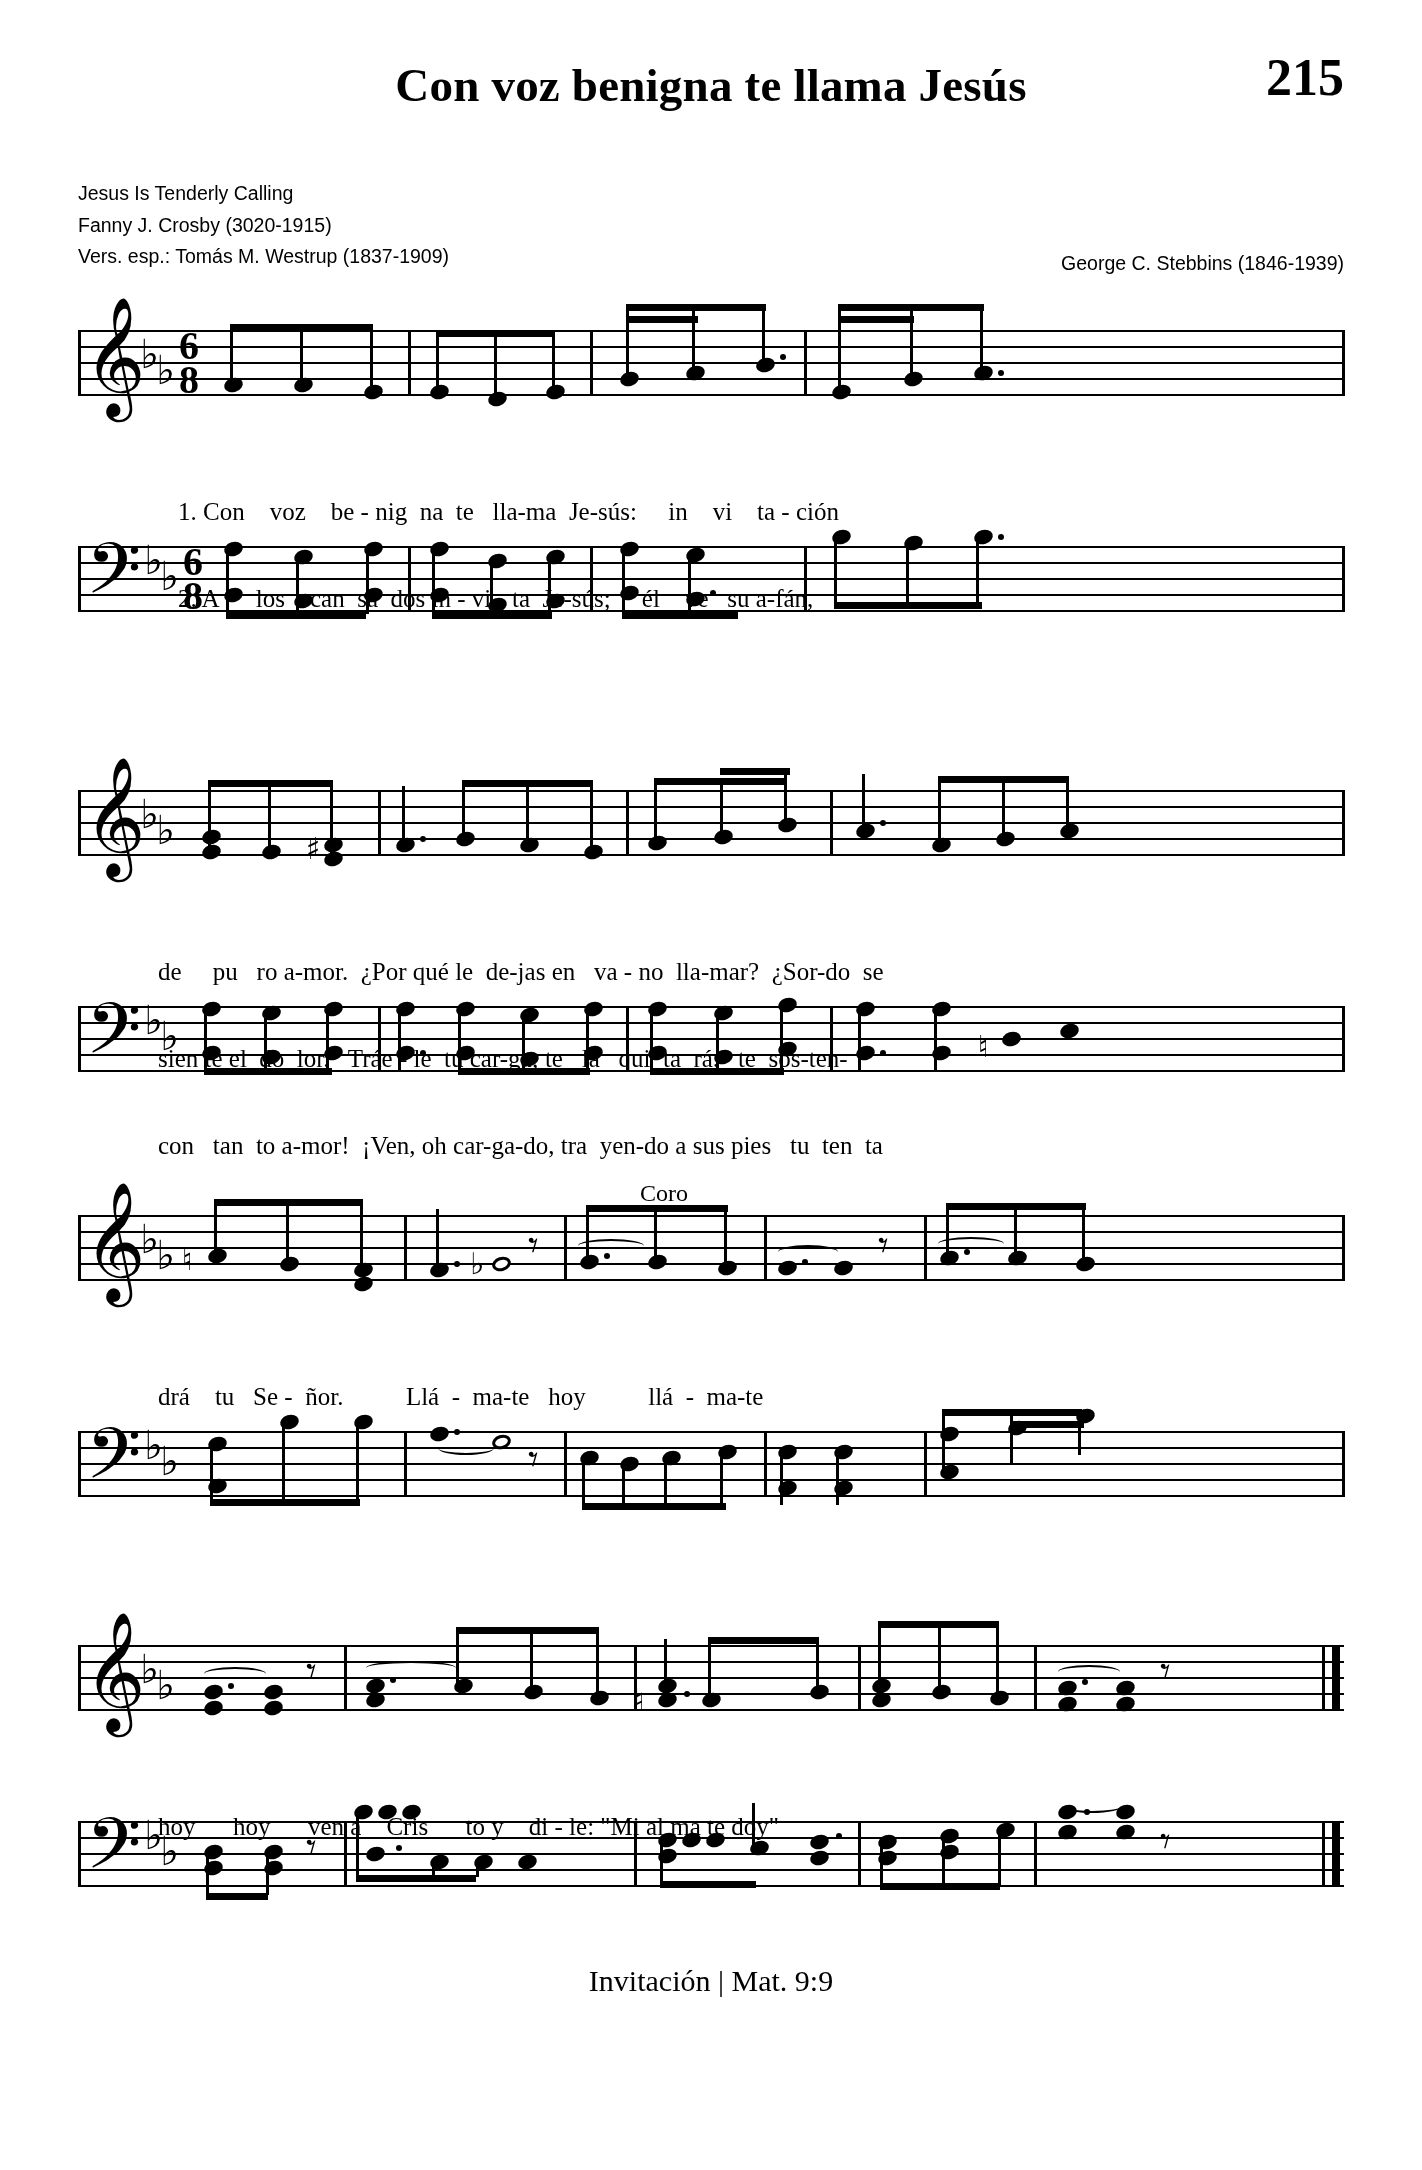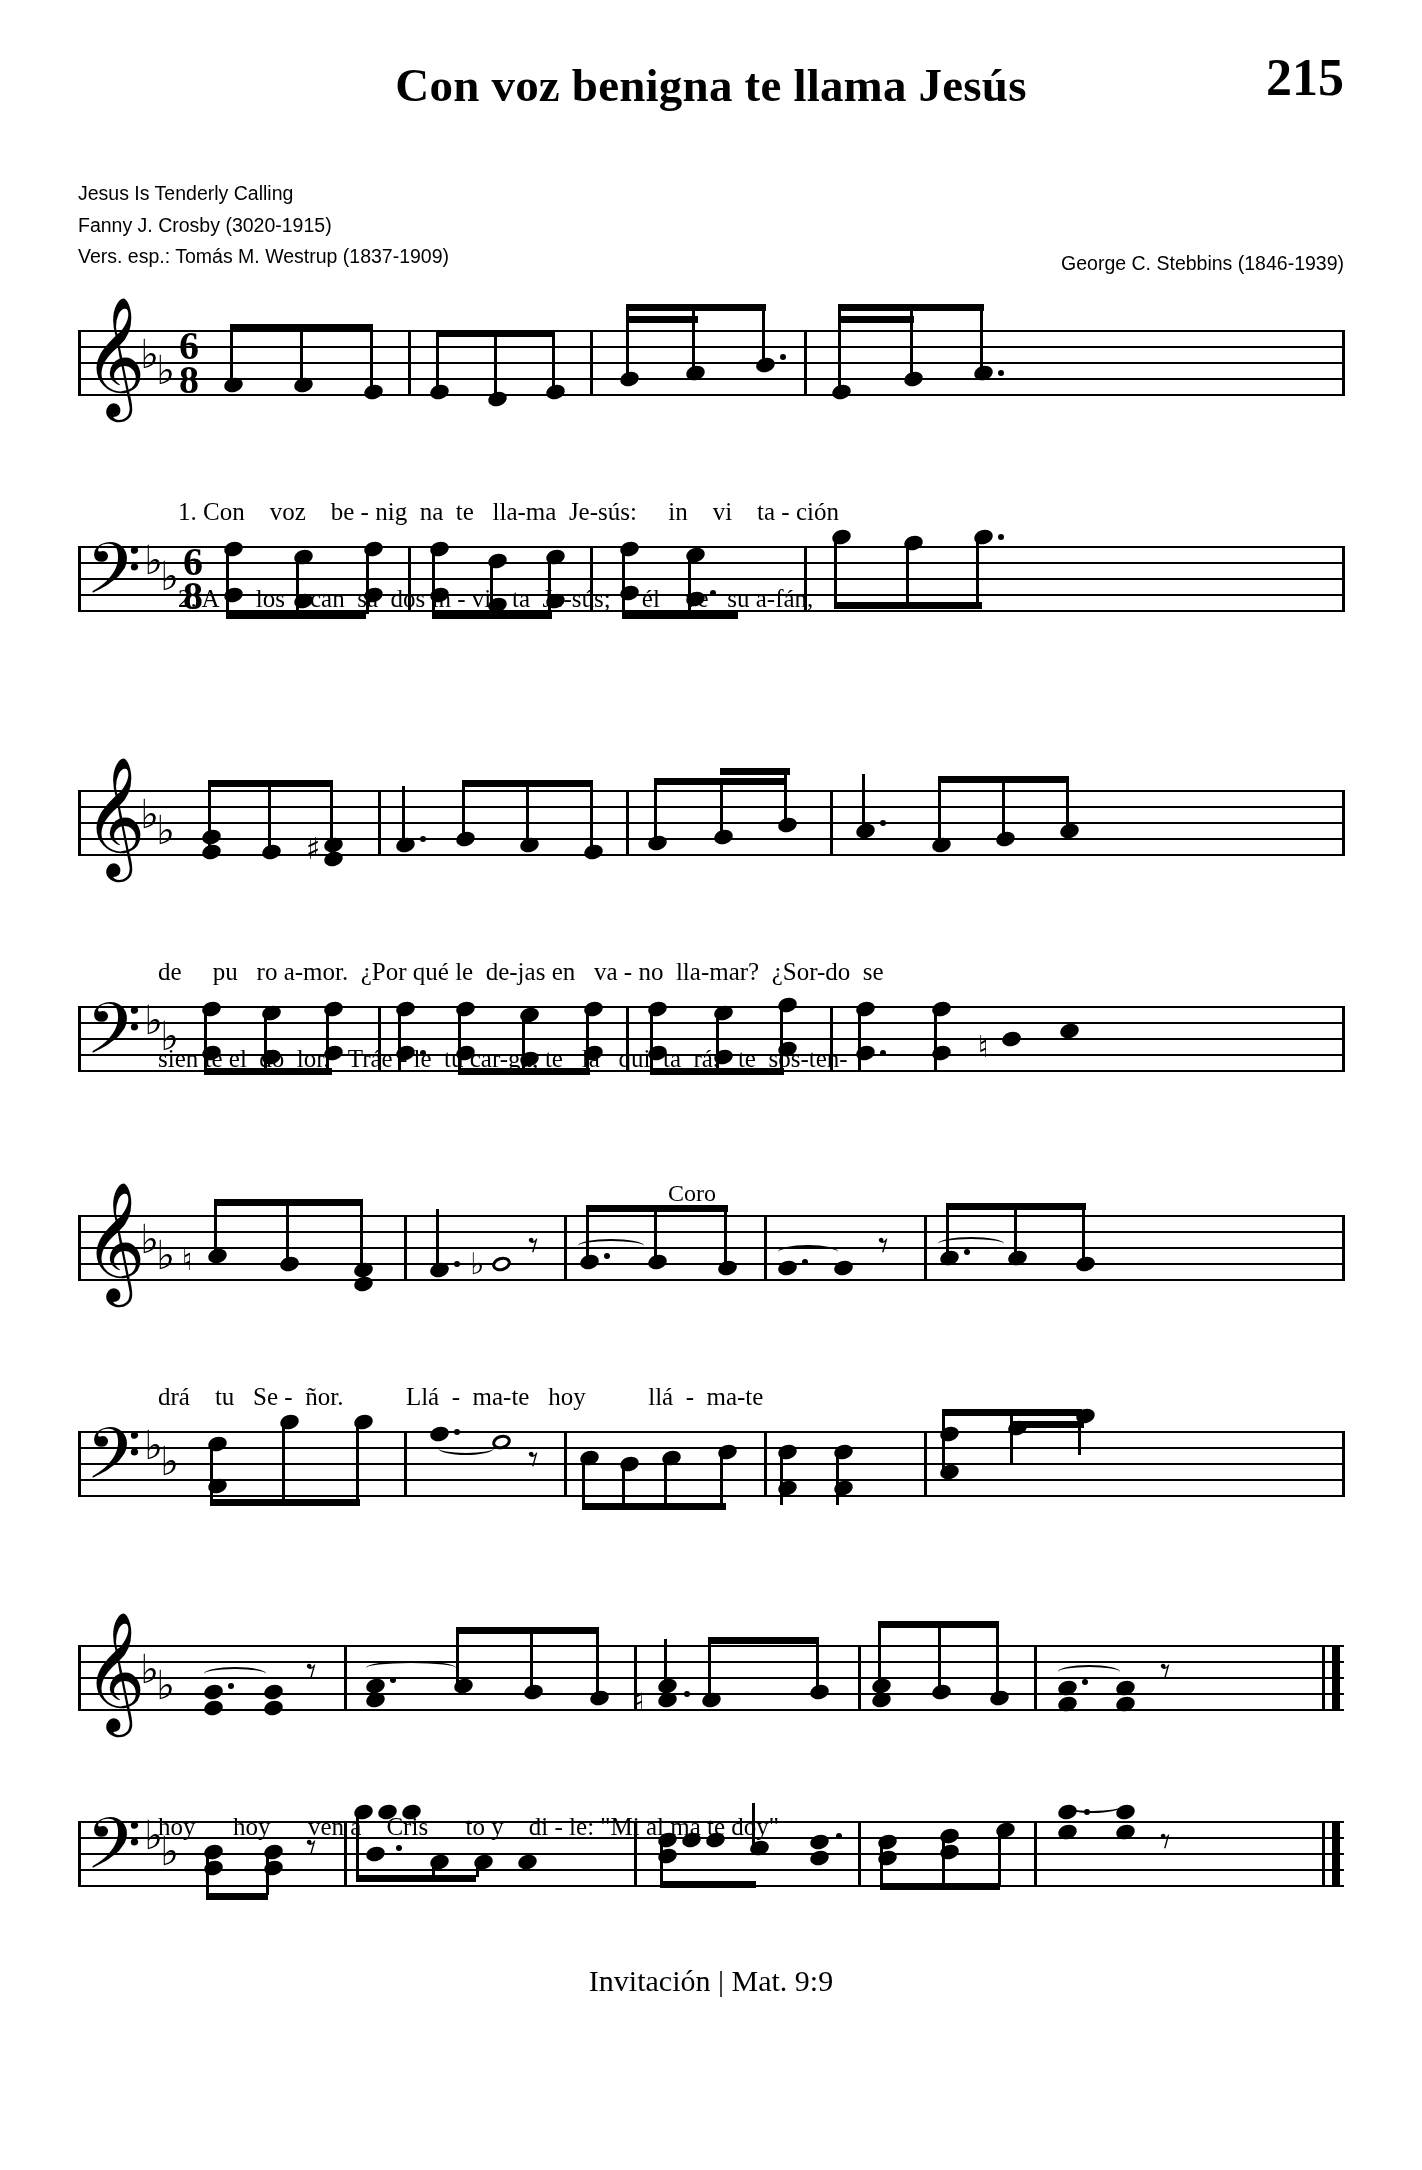--- a/index.html
+++ b/index.html
@@ -344,20 +344,21 @@
       <div class="stem" style="left:924px;top:-14px;height:64px;"></div>
       <div class="note" style="left:918px;top:42px;"></div>
       <div class="stem" style="left:988px;top:-14px;height:58px;"></div>
       <div class="note" style="left:982px;top:34px;"></div>
       <div class="barline" style="left:1264px;"></div>
     </div>
 
     <div class="lyric-block" style="left:80px;top:110px;">
       <div class="lyric-line">de     pu   ro a-mor.  ¿Por qué le  de-jas en   va - no  lla-mar?  ¿Sor-do  se</div>
       <div class="lyric-line">sien te el  do  lor.   Tráe - le  tu car-ga; te   la   qui  ta  rá,   te  sos-ten-</div>
+      <div class="lyric-line">con   tan  to a-mor!  ¡Ven, oh car-ga-do, tra  yen-do a sus pies   tu  ten  ta</div>
     </div>
 
     <div class="staff" style="margin-top:130px;">
       <div class="line"></div>
       <div class="line"></div>
       <div class="line"></div>
       <div class="line"></div>
       <div class="line"></div>
       <div class="barline" style="left:0;"></div>
       <div class="clef bass">𝄢</div>
@@ -411,21 +412,21 @@
       <div class="note" style="left:854px;top:-4px;"></div>
       <div class="note" style="left:854px;top:40px;"></div>
       <div class="stem" style="left:856px;top:2px;height:62px;"></div>
       <div class="acc" style="left:900px;top:26px;">♮</div>
       <div class="note" style="left:924px;top:26px;"></div>
       <div class="note" style="left:982px;top:18px;"></div>
       <div class="barline" style="left:1264px;"></div>
     </div>
   </div>
 
-  <div class="coro-label" style="left:668px;top:1180px;text-align:center;">Coro</div>
+  <div class="coro-label" style="left:640px;top:1180px;text-align:center;">Coro</div>
 
   <div class="system" style="top:1215px;">
     <div class="staff">
       <div class="line"></div>
       <div class="line"></div>
       <div class="line"></div>
       <div class="line"></div>
       <div class="line"></div>
       <div class="barline" style="left:0;"></div>
       <div class="clef treble">𝄞</div>

